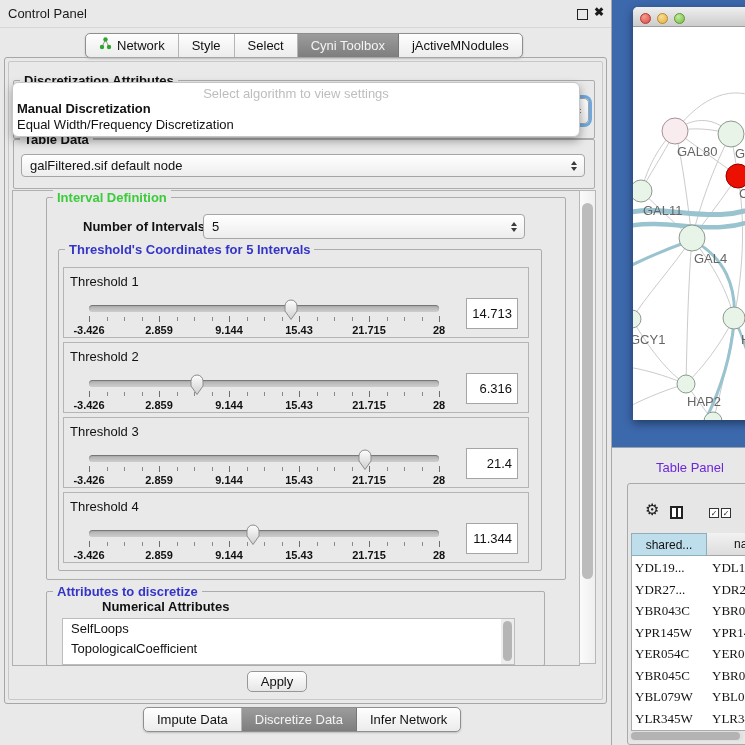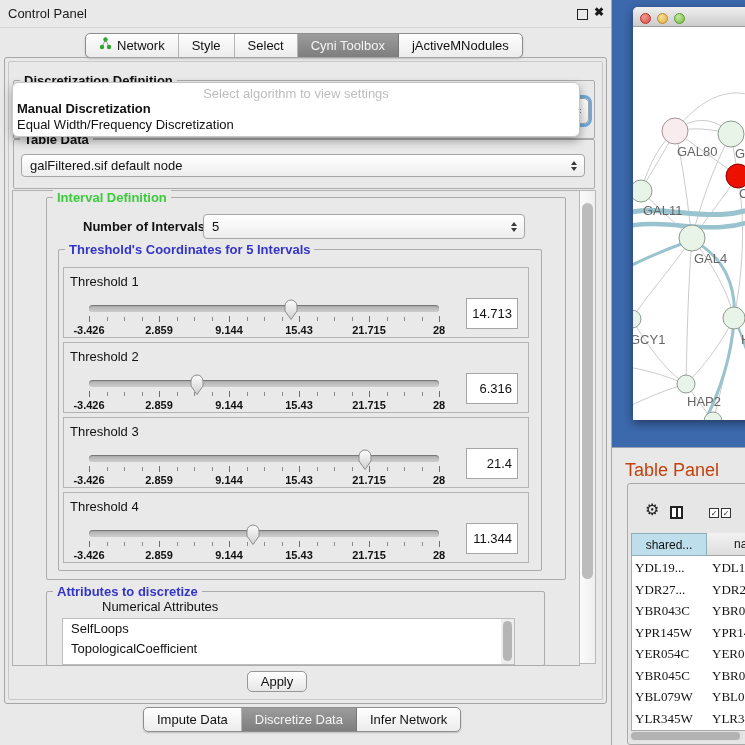--- a/index.html
+++ b/index.html
@@ -65,21 +65,21 @@
   .track{position:absolute;left:25px;top:37px;width:350px;height:7px;border-radius:4px;
        background:linear-gradient(#ACACAC,#CDCDCD);box-shadow:inset 0 1px 1px rgba(0,0,0,0.35);}
   .thumb{position:absolute;top:30px;width:16px;height:23px;}
   .tick{position:absolute;top:49px;width:1px;height:4px;background:#8A8A8A;}
   .tick.major{top:48px;height:6px;background:#6E6E6E;}
   .ticklabel{position:absolute;top:56px;font-size:11px;font-weight:bold;transform:translateX(-50%);white-space:nowrap;}
   .valuebox{position:absolute;left:402px;top:30px;width:52px;height:31px;background:#FFF;border:1px solid #A5A5A5;
        font-size:13px;text-align:right;line-height:29px;padding-right:5px;box-sizing:border-box;}
 
   #attr-group{left:46px;top:591px;width:497px;height:73px;}
-  #attr-title{left:54px;top:599px;font-weight:normal;padding-left:48px;}
+  #attr-title{left:54px;top:599px;font-weight:bold;padding-left:48px;}
   #attr-list{left:62px;top:618px;width:453px;height:47px;background:#FFF;border:1px solid #BDBDBD;
        overflow:hidden;box-sizing:border-box;}
   .attr-item{padding-left:8px;height:20px;line-height:20px;font-size:13px;}
   #attr-scroll{left:501px;top:619px;width:13px;height:45px;background:#EDEDED;}
   #attr-thumb{left:503px;top:621px;width:9px;height:40px;background:#B5B5B5;border-radius:5px;}
 
   #apply-btn{left:247px;top:671px;width:60px;height:21px;border:1px solid #979797;border-radius:5px;
        background:linear-gradient(#FFFFFF,#E6E6E6);text-align:center;line-height:20px;font-size:13px;box-sizing:border-box;}
 
   
@@ -91,21 +91,21 @@
   #mac-titlebar{left:0;top:0;width:100%;height:19px;background:linear-gradient(#EFEFEF,#CCCCCC);
        border-bottom:1px solid #9E9E9E;}
   .light{position:absolute;top:6px;width:11px;height:11px;border-radius:50%;box-sizing:border-box;}
   #light-red{left:7px;background:radial-gradient(circle at 35% 30%,#F49C94,#DC4A3E);border:1px solid #B2362D;}
   #light-yellow{left:24px;background:radial-gradient(circle at 35% 30%,#F7DC9A,#E5B13B);border:1px solid #B98A22;}
   #light-green{left:41px;background:radial-gradient(circle at 35% 30%,#C2E9A2,#77BD3F);border:1px solid #5C9A2C;}
   #net-svg{left:0;top:20px;}
 
   
   #tp-region{left:612px;top:447px;width:133px;height:298px;background:#E8E8E8;border-top:1px solid #97A2AE;box-sizing:border-box;}
-  #tp-title{left:625px;top:460px;font-size:18px;color:#c2410c;}
+  #tp-title{left:656px;top:460px;font-size:13px;color:#6d28d9;}
   #tp-panel{left:627px;top:483px;width:133px;height:260px;border:1px solid #A9A9A9;border-radius:3px;background:#E6E6E6;}
   #tp-gear{left:645px;top:502px;font-size:16px;color:#222;line-height:16px;}
   #tp-colicon{left:670px;top:506px;width:13px;height:13px;border:2px solid #222;box-sizing:border-box;background:#FFF;}
   #tp-colicon::after{content:"";position:absolute;left:4px;top:0;width:2px;height:9px;background:#222;}
   .tp-check{width:10px;height:10px;border:1px solid #333;background:#FFF;font-size:8px;line-height:10px;text-align:center;color:#222;box-sizing:border-box;}
   #tp-check1{left:709px;top:508px;}
   #tp-check2{left:721px;top:508px;}
   #tp-table-bg{left:631px;top:533px;width:130px;height:198px;background:#FFF;border:1px solid #ABABAB;border-right:none;box-sizing:border-box;}
   .th-cell{position:absolute;top:533px;height:23px;font-size:12px;text-align:center;line-height:23px;
        border-right:1px solid #9FB4BC;box-sizing:border-box;overflow:hidden;}
@@ -149,21 +149,21 @@
       </div>
       <div class="tab">
         <span>jActiveMNodules</span>
       </div>
     </div>
 
   <div class="abs" id="outer-panel"></div>
   <div class="abs" id="inner-panel"></div>
 
   <div class="abs group" id="algo-group">
-    <span class="glabel">Discretization Definition</span>
+    <span class="glabel">Discretization Attributes</span>
   </div>
   <div class="abs combo" id="algo-combo">
     <span class="arrows">
         <span class="arr-up"></span>
         <span class="arr-dn"></span>
       </span>
   </div>
 
   <div class="abs group" id="tabledata-group">
     <span class="glabel">Table Data</span>

